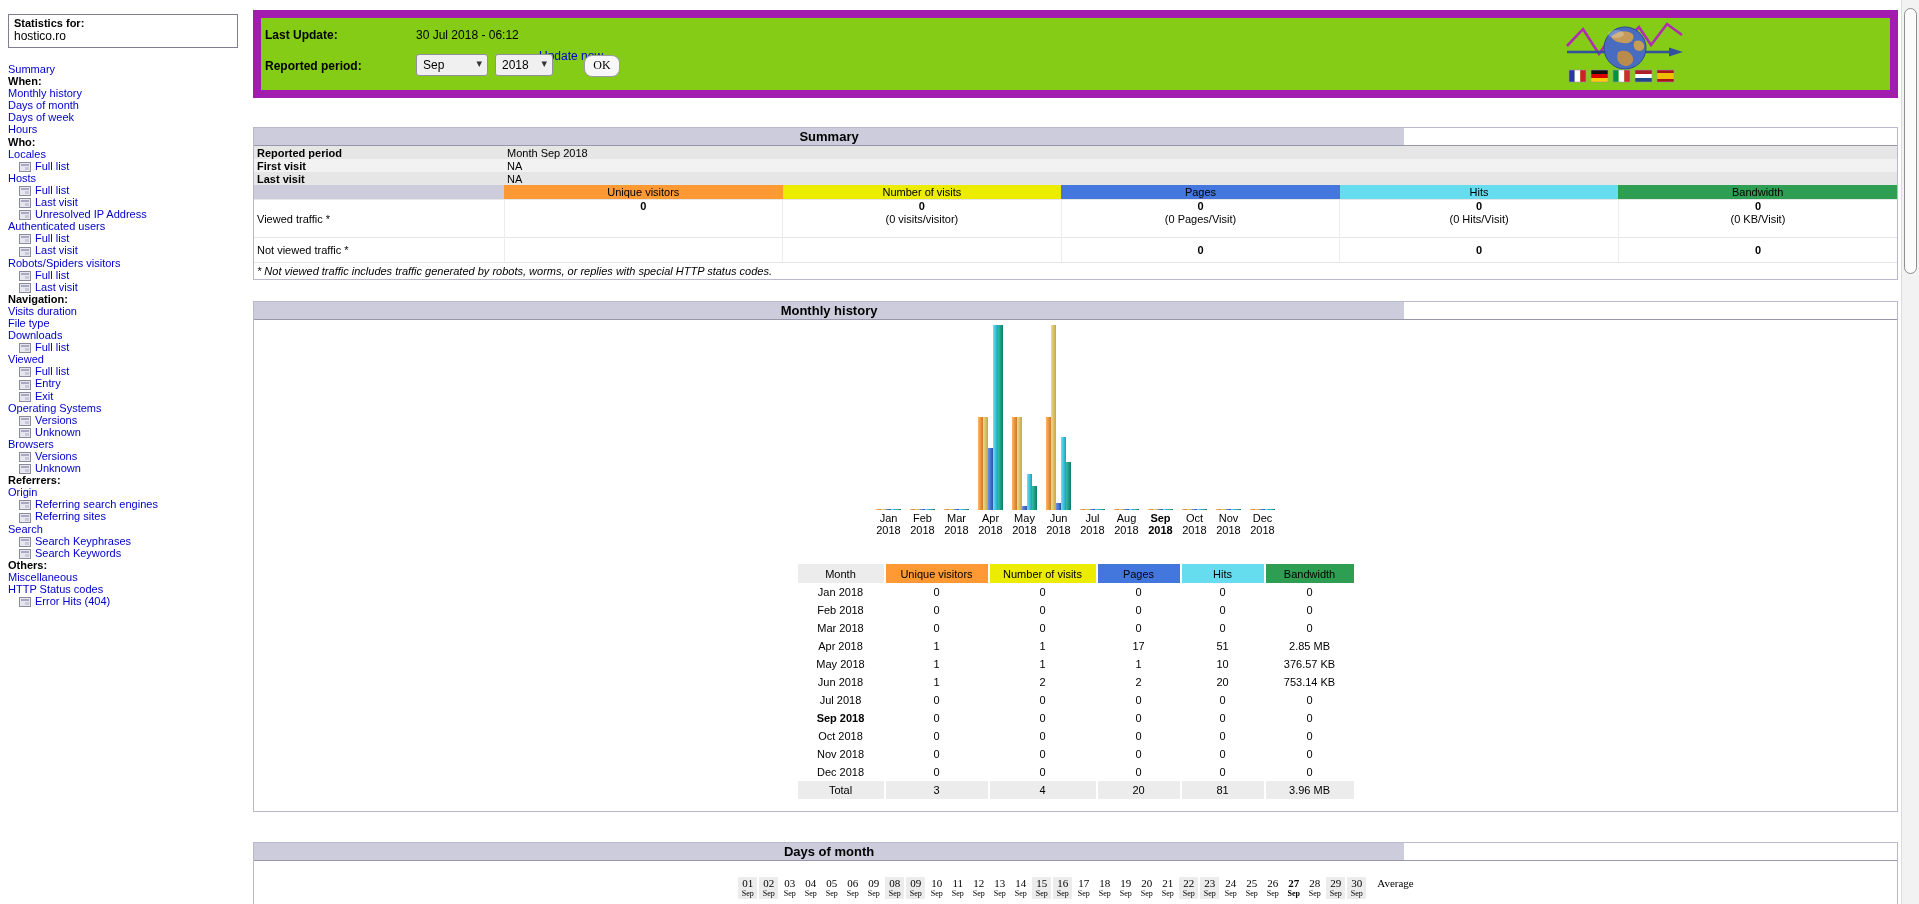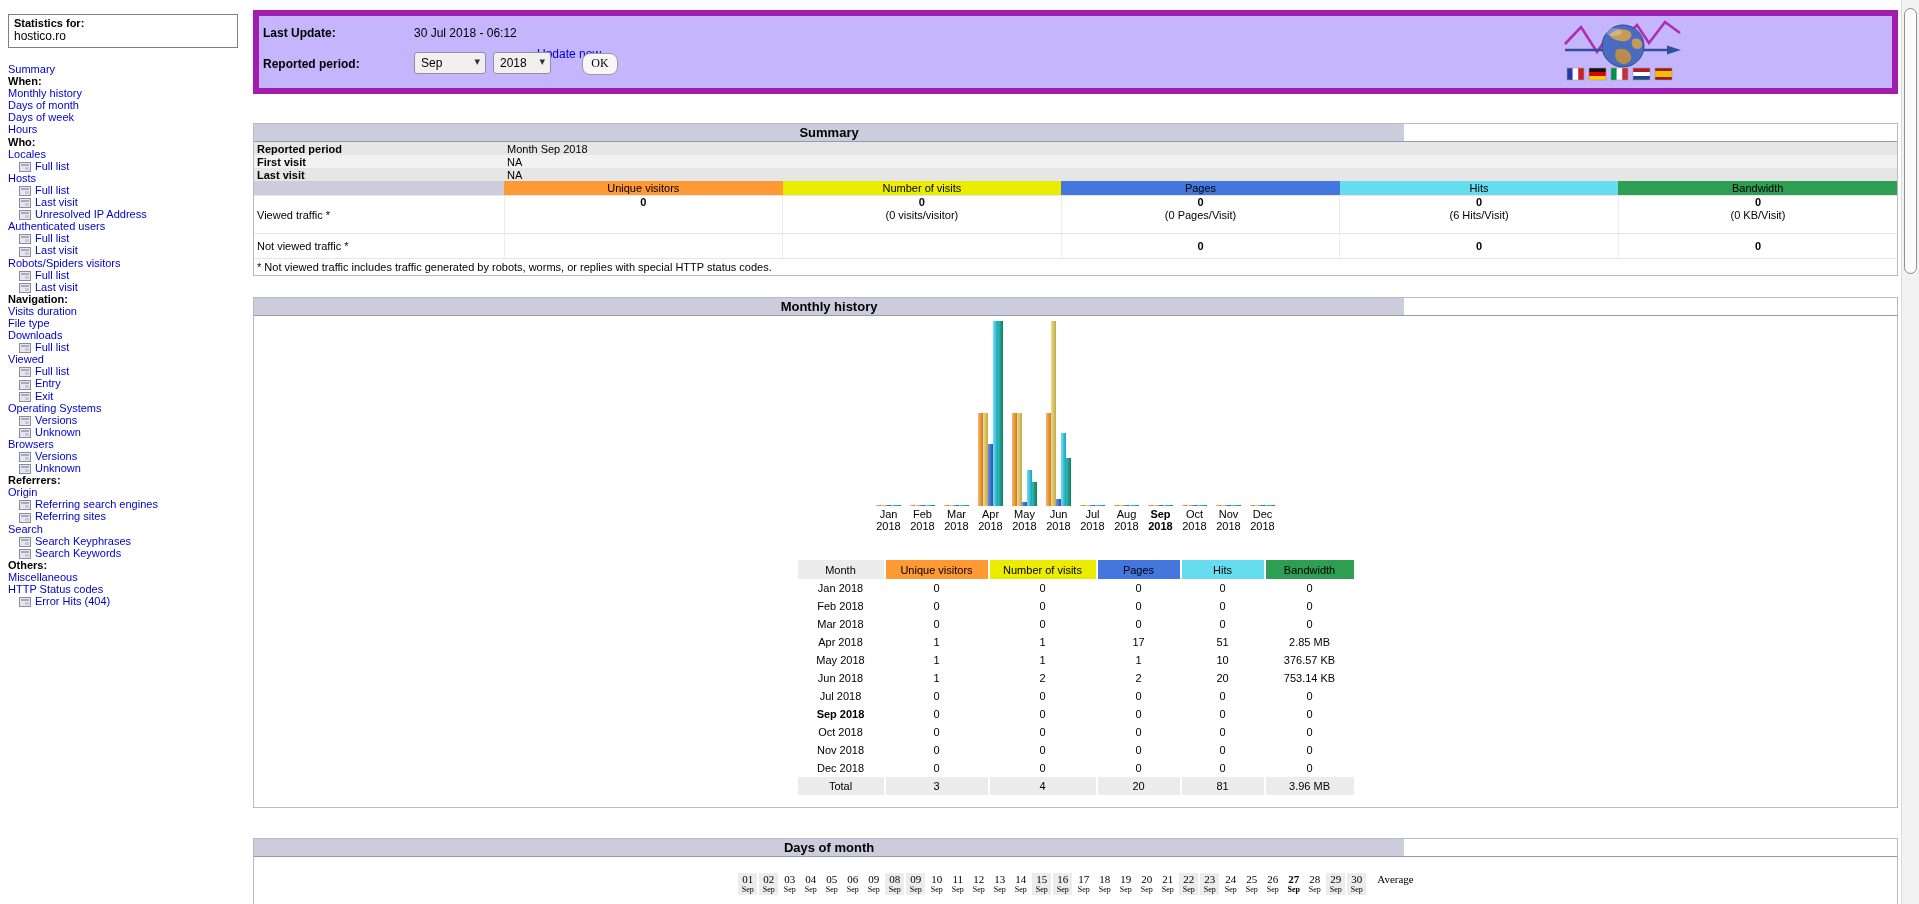--- a/index.html
+++ b/index.html
@@ -22,21 +22,21 @@
   .mrow.sub { padding-left:11px; }
   .subicon { display:inline-block; width:10px; height:8px; border:1px solid #8a8a9a;
              background:#e6e6ee; position:relative; margin-right:4px; vertical-align:middle; }
   .subicon::before { content:""; position:absolute; left:1px; right:1px; top:1px; height:2px; background:#a8a8c0; }
   .subicon::after  { content:""; position:absolute; left:5px; right:1px; top:4px; bottom:1px; background:#c8c8d8; }
 
   
   #content { position:absolute; left:253px; top:10px; width:1645px; }
 
   
-  #top-frame { position:relative; height:72px; border:6px solid #a21caf; background:#c4b5fd; }
+  #top-frame { position:relative; height:72px; border:8px solid #a21caf; background:#84cc16; }
   .hlabel { position:absolute; left:4px; font-weight:bold; font-size:12px; }
   .hval   { position:absolute; left:155px; font-size:12px; }
   #update-link { position:absolute; left:278px; color:#0000CC; font-size:12px; cursor:pointer; }
   .selwrap { position:relative; display:inline-block; margin-right:7px; }
   .selwrap::after { content:"▾"; position:absolute; right:6px; top:3px; font-size:11px; color:#333; pointer-events:none; }
   select {
     appearance:none; -webkit-appearance:none; -moz-appearance:none;
     font-family:"Liberation Sans", sans-serif; font-size:12px;
     border:1px solid #8f8f9d; border-radius:3px; background:#f0f0f0;
     padding:2px 20px 2px 6px; height:22px;
@@ -265,37 +265,37 @@
             <td>
               <div class="main0">0</div>
               <div class="sub0">(0 visits/visitor)</div>
             </td>
             <td>
               <div class="main0">0</div>
               <div class="sub0">(0 Pages/Visit)</div>
             </td>
             <td>
               <div class="main0">0</div>
-              <div class="sub0">(6 Hits/Visit)</div>
+              <div class="sub0">(0 Hits/Visit)</div>
             </td>
             <td>
               <div class="main0">0</div>
               <div class="sub0">(0 KB/Visit)</div>
             </td>
           </tr>
           <tr class="datarow" id="notviewed-row">
             <td class="lbl">Not viewed traffic *</td>
             <td></td>
             <td></td>
             <td><span class="main0">0</span></td>
             <td><span class="main0">0</span></td>
             <td><span class="main0">0</span></td>
           </tr>
           <tr class="footrow">
-            <td colspan="6" style="text-align: left;">* Not viewed traffic includes traffic generated by robots, worms, or replies with special HTTP status codes.</td>
+            <td colspan="6" style="text-align: left; font-style: italic;">* Not viewed traffic includes traffic generated by robots, worms, or replies with special HTTP status codes.</td>
           </tr>
         </tbody>
     </table>
   </section>
 
   <section class="section" id="monthly-section">
     <div class="title-row">
       <div class="title-cell">Monthly history</div>
     </div>
     <div id="chart">

